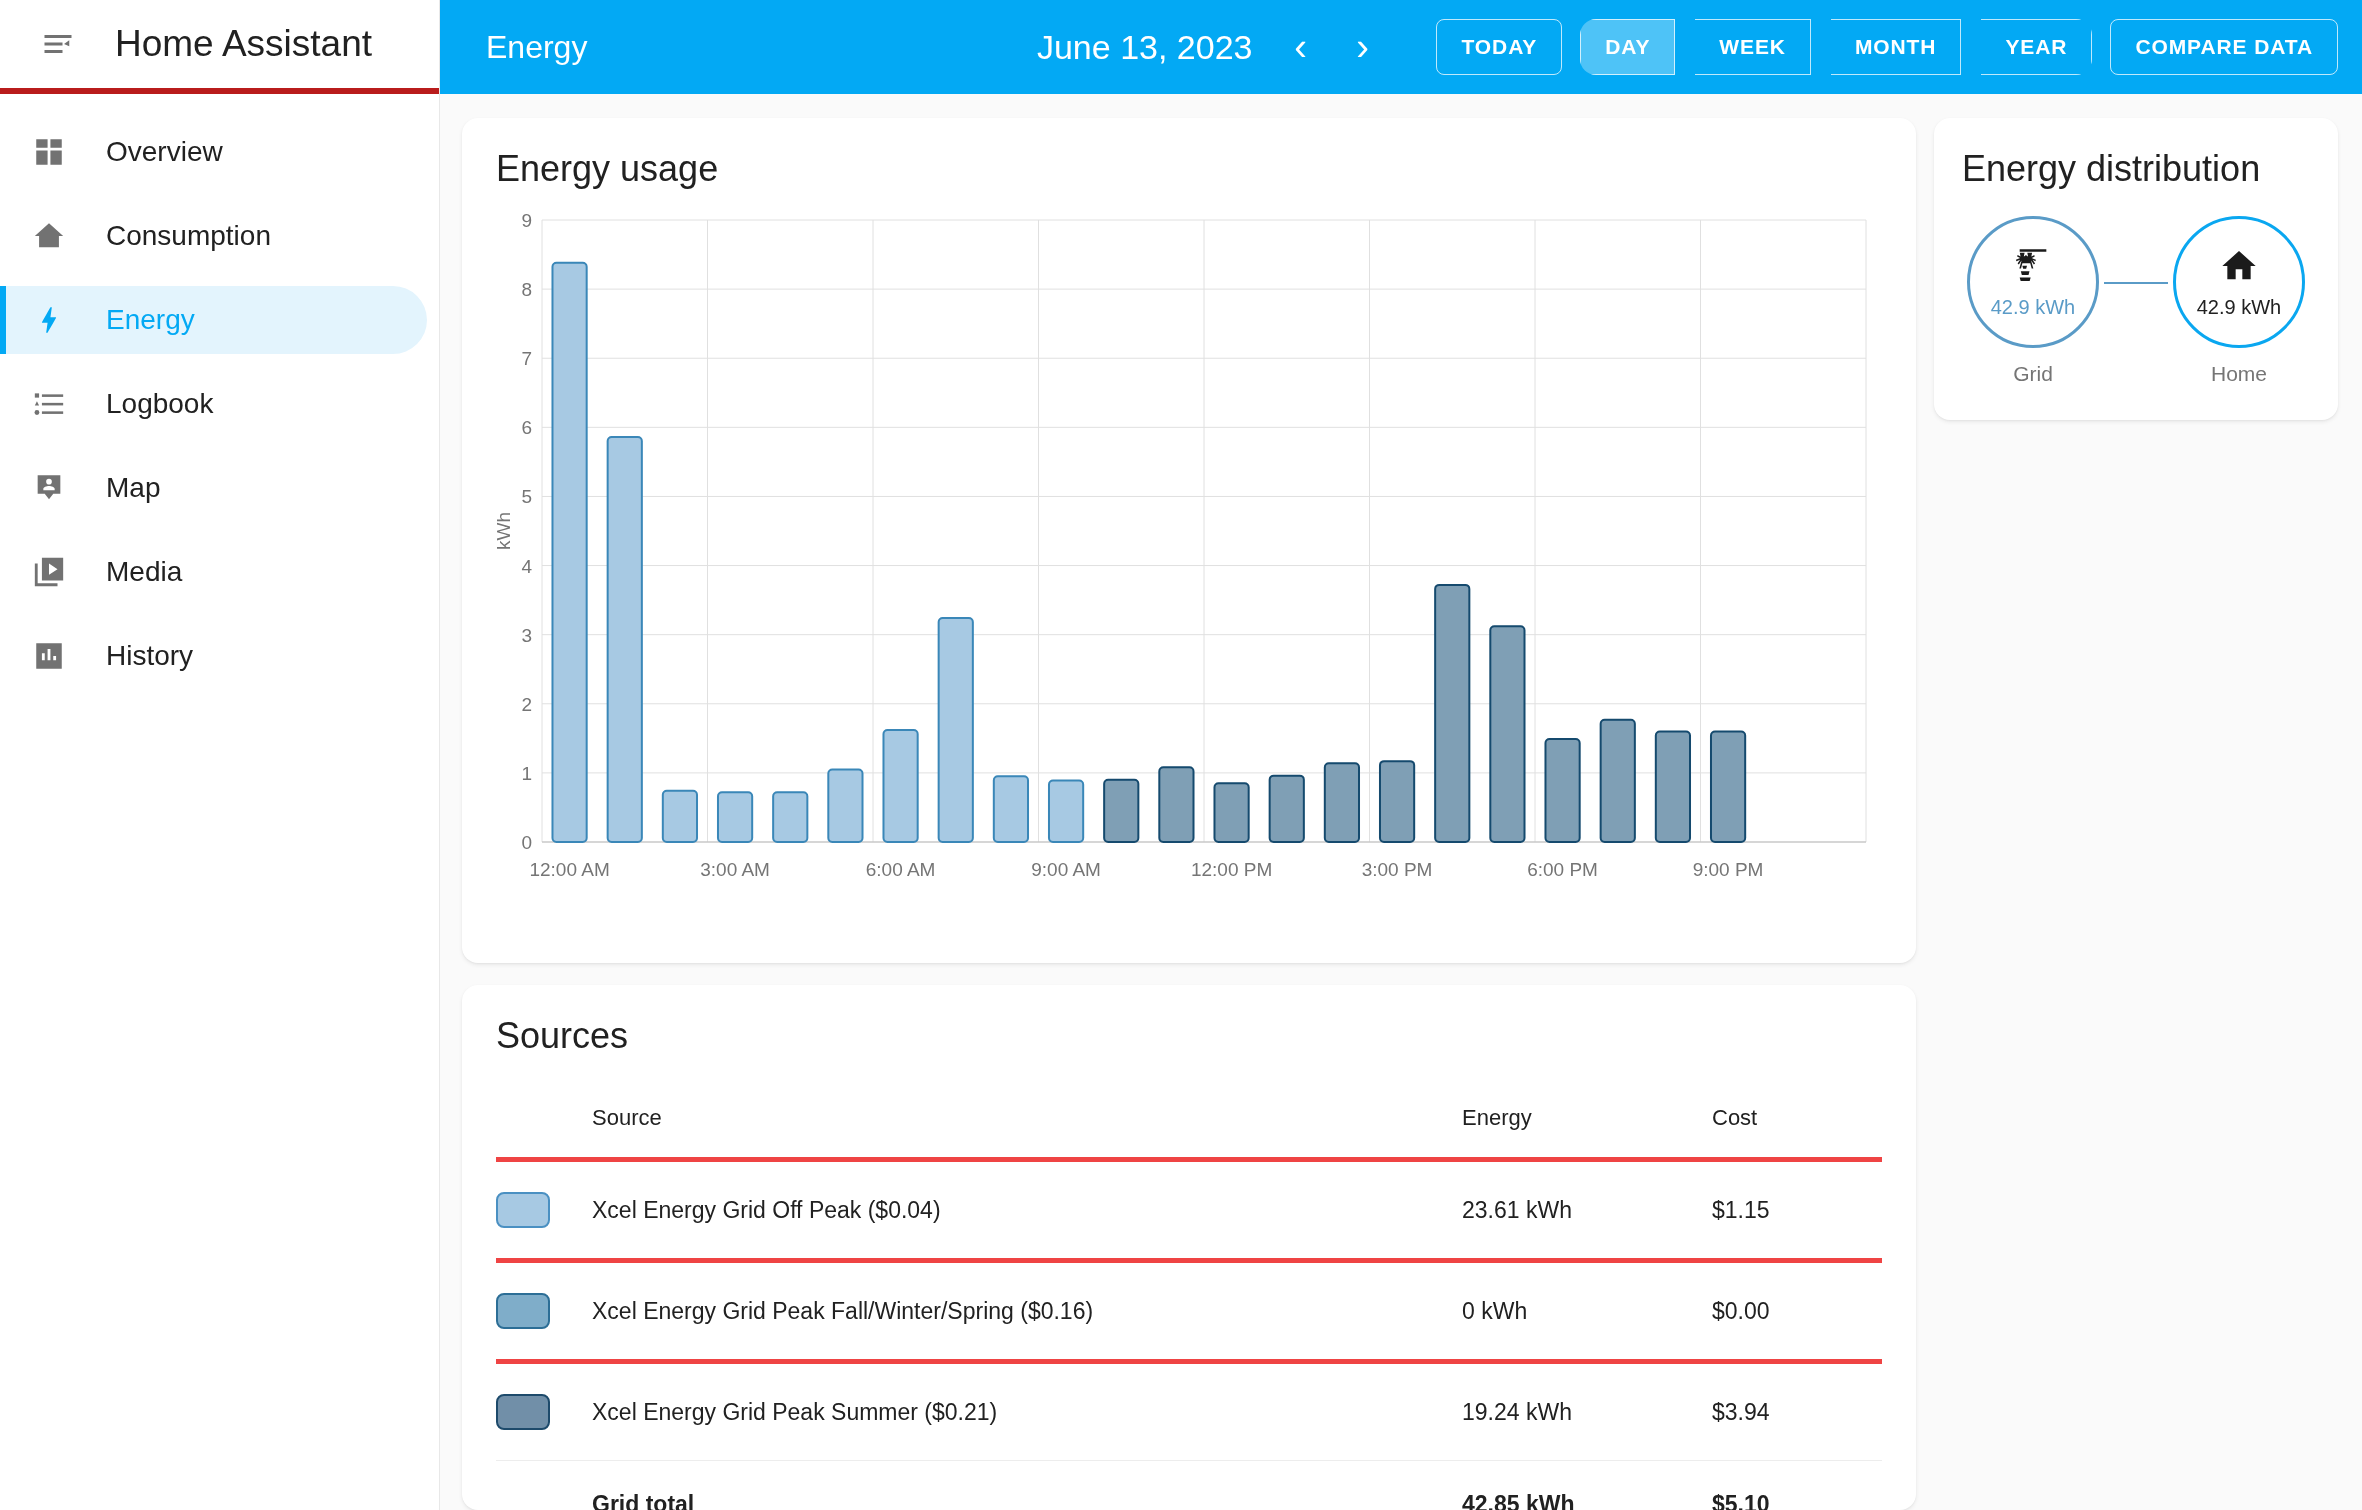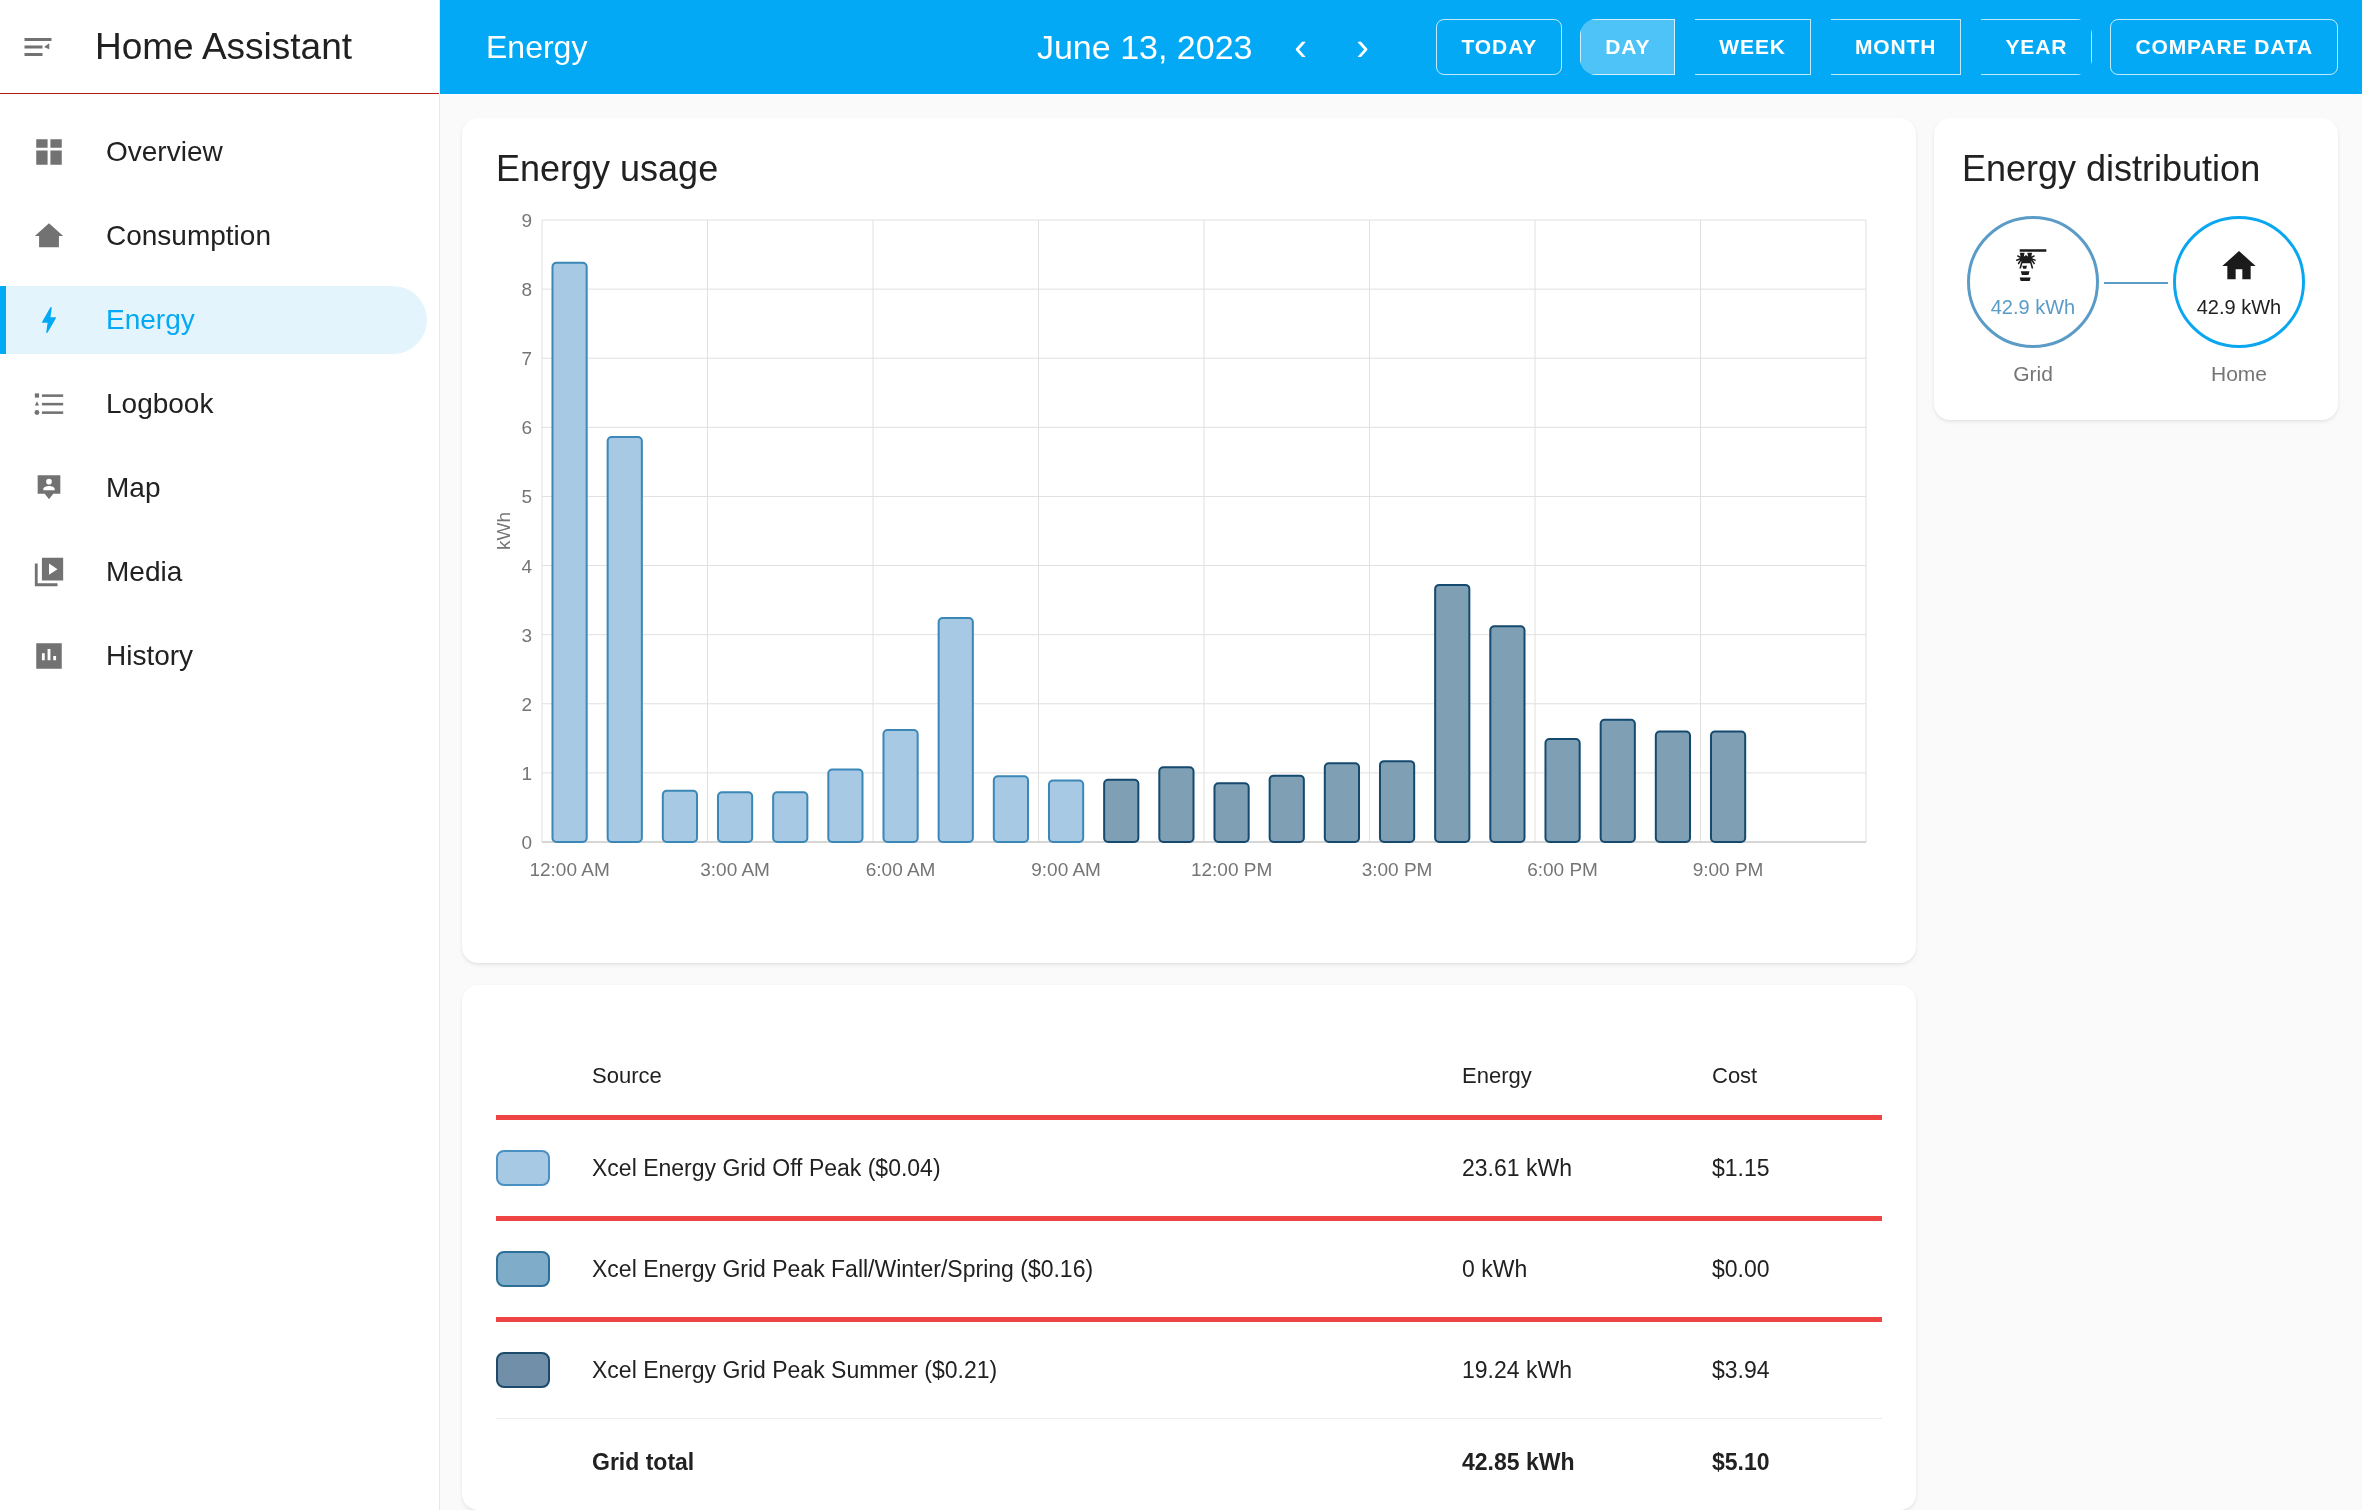--- a/index.html
+++ b/index.html
@@ -10,21 +10,21 @@
   }
   .app { display: flex; width: 2362px; height: 1510px; }
 
   
   .sidebar {
     width: 440px; height: 1510px; background: #ffffff;
     border-right: 1px solid #e8e8e8; flex: 0 0 440px;
   }
   .sidebar-header {
     height: 94px; display: flex; align-items: center;
-    border-bottom: 1px solid #b91c1c; padding-left: 11px;
+    border-bottom: 6px solid #b91c1c; padding-left: 31px;
   }
   .hamburger { width: 54px; height: 54px; display:flex; align-items:center; justify-content:center; cursor:pointer; }
   .ha-title {
     font-size: 37px; color: #212121; margin-left: 30px; font-weight: 400;
     white-space: nowrap;
   }
   .nav { padding-top: 24px; }
   .nav-item {
     display: flex; align-items: center; height: 68px;
     margin: 0 12px 16px 0; padding-left: 22px;
@@ -325,20 +325,21 @@
                 <rect x="994.31" y="414.37" width="34.20" height="215.63" rx="4" ry="4" fill="#7f9fb5" stroke="#154a6e" stroke-width="2"></rect>
                 <rect x="1049.48" y="527.02" width="34.20" height="102.98" rx="4" ry="4" fill="#7f9fb5" stroke="#154a6e" stroke-width="2"></rect>
                 <rect x="1104.65" y="507.67" width="34.20" height="122.33" rx="4" ry="4" fill="#7f9fb5" stroke="#154a6e" stroke-width="2"></rect>
                 <rect x="1159.81" y="519.42" width="34.20" height="110.58" rx="4" ry="4" fill="#7f9fb5" stroke="#154a6e" stroke-width="2"></rect>
                 <rect x="1214.98" y="519.42" width="34.20" height="110.58" rx="4" ry="4" fill="#7f9fb5" stroke="#154a6e" stroke-width="2"></rect>
               </svg>
           </div>
         </section>
 
         <section class="card sources-card">
+          <div class="card-title">Sources</div>
           <table class="sources">
             <thead>
               <tr>
                 <th></th>
                 <th>Source</th>
                 <th class="col-energy">Energy</th>
                 <th class="col-cost">Cost</th>
               </tr>
             </thead>
             <tbody id="sources-body">

